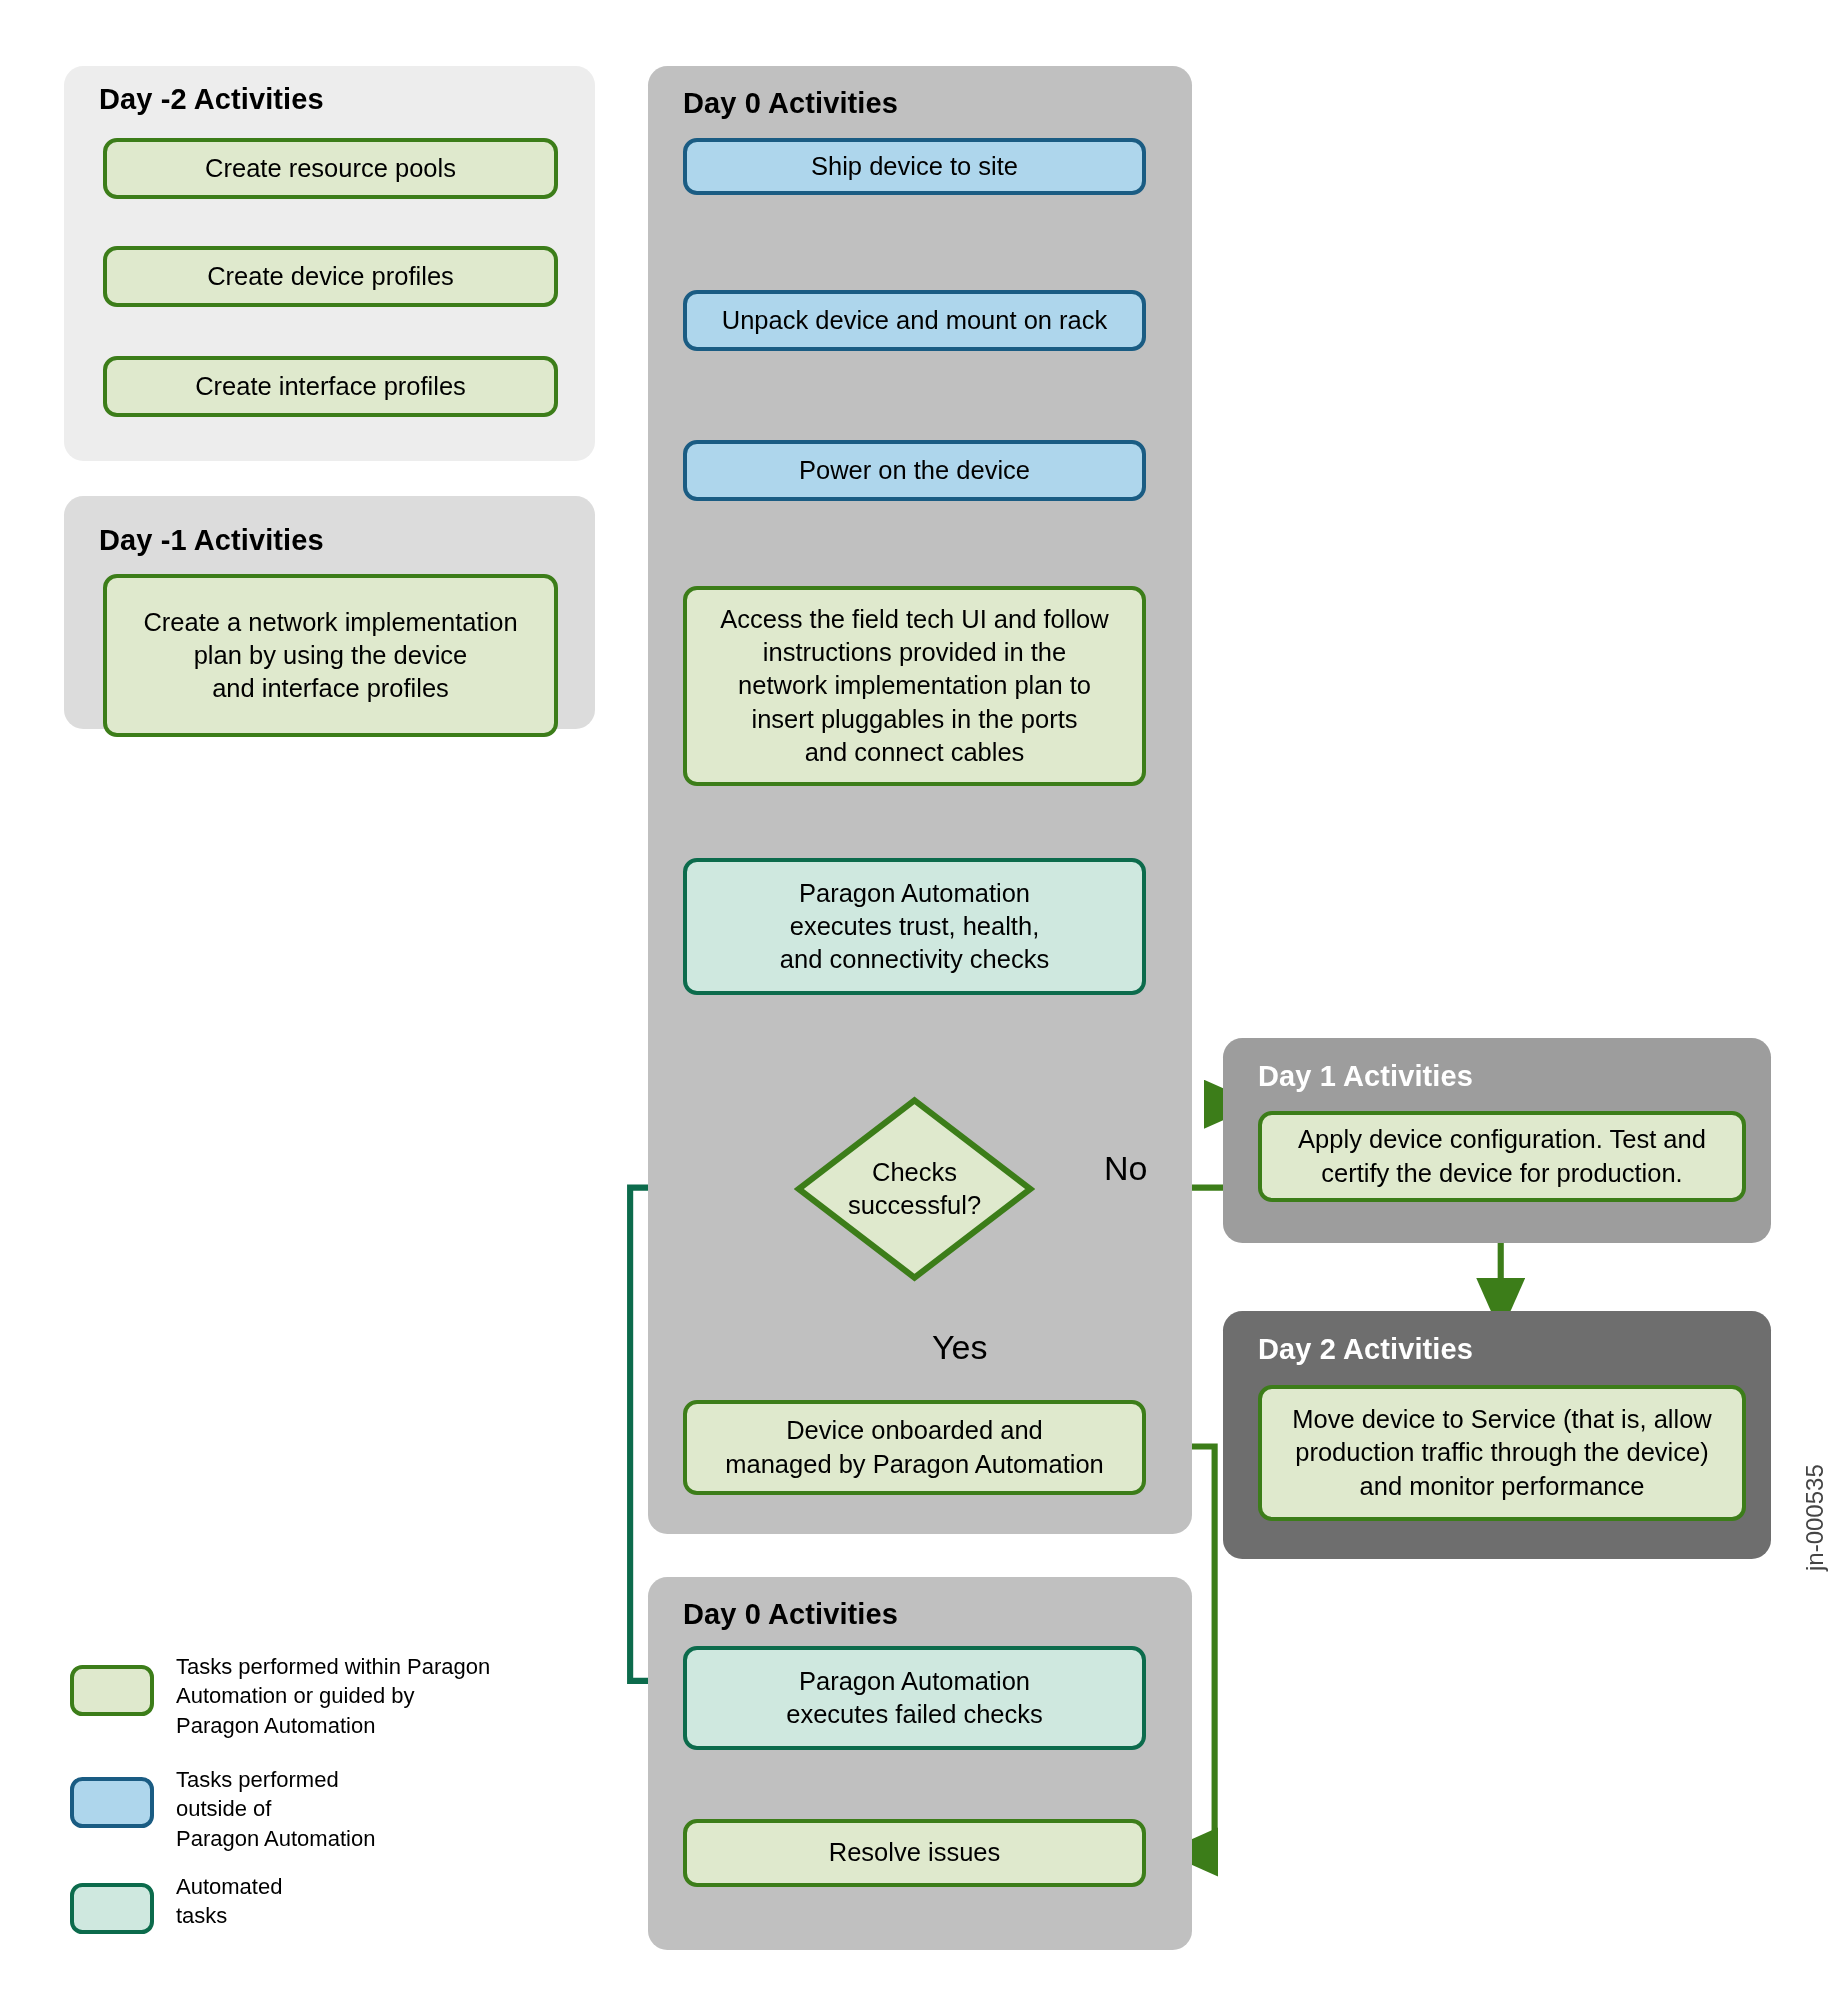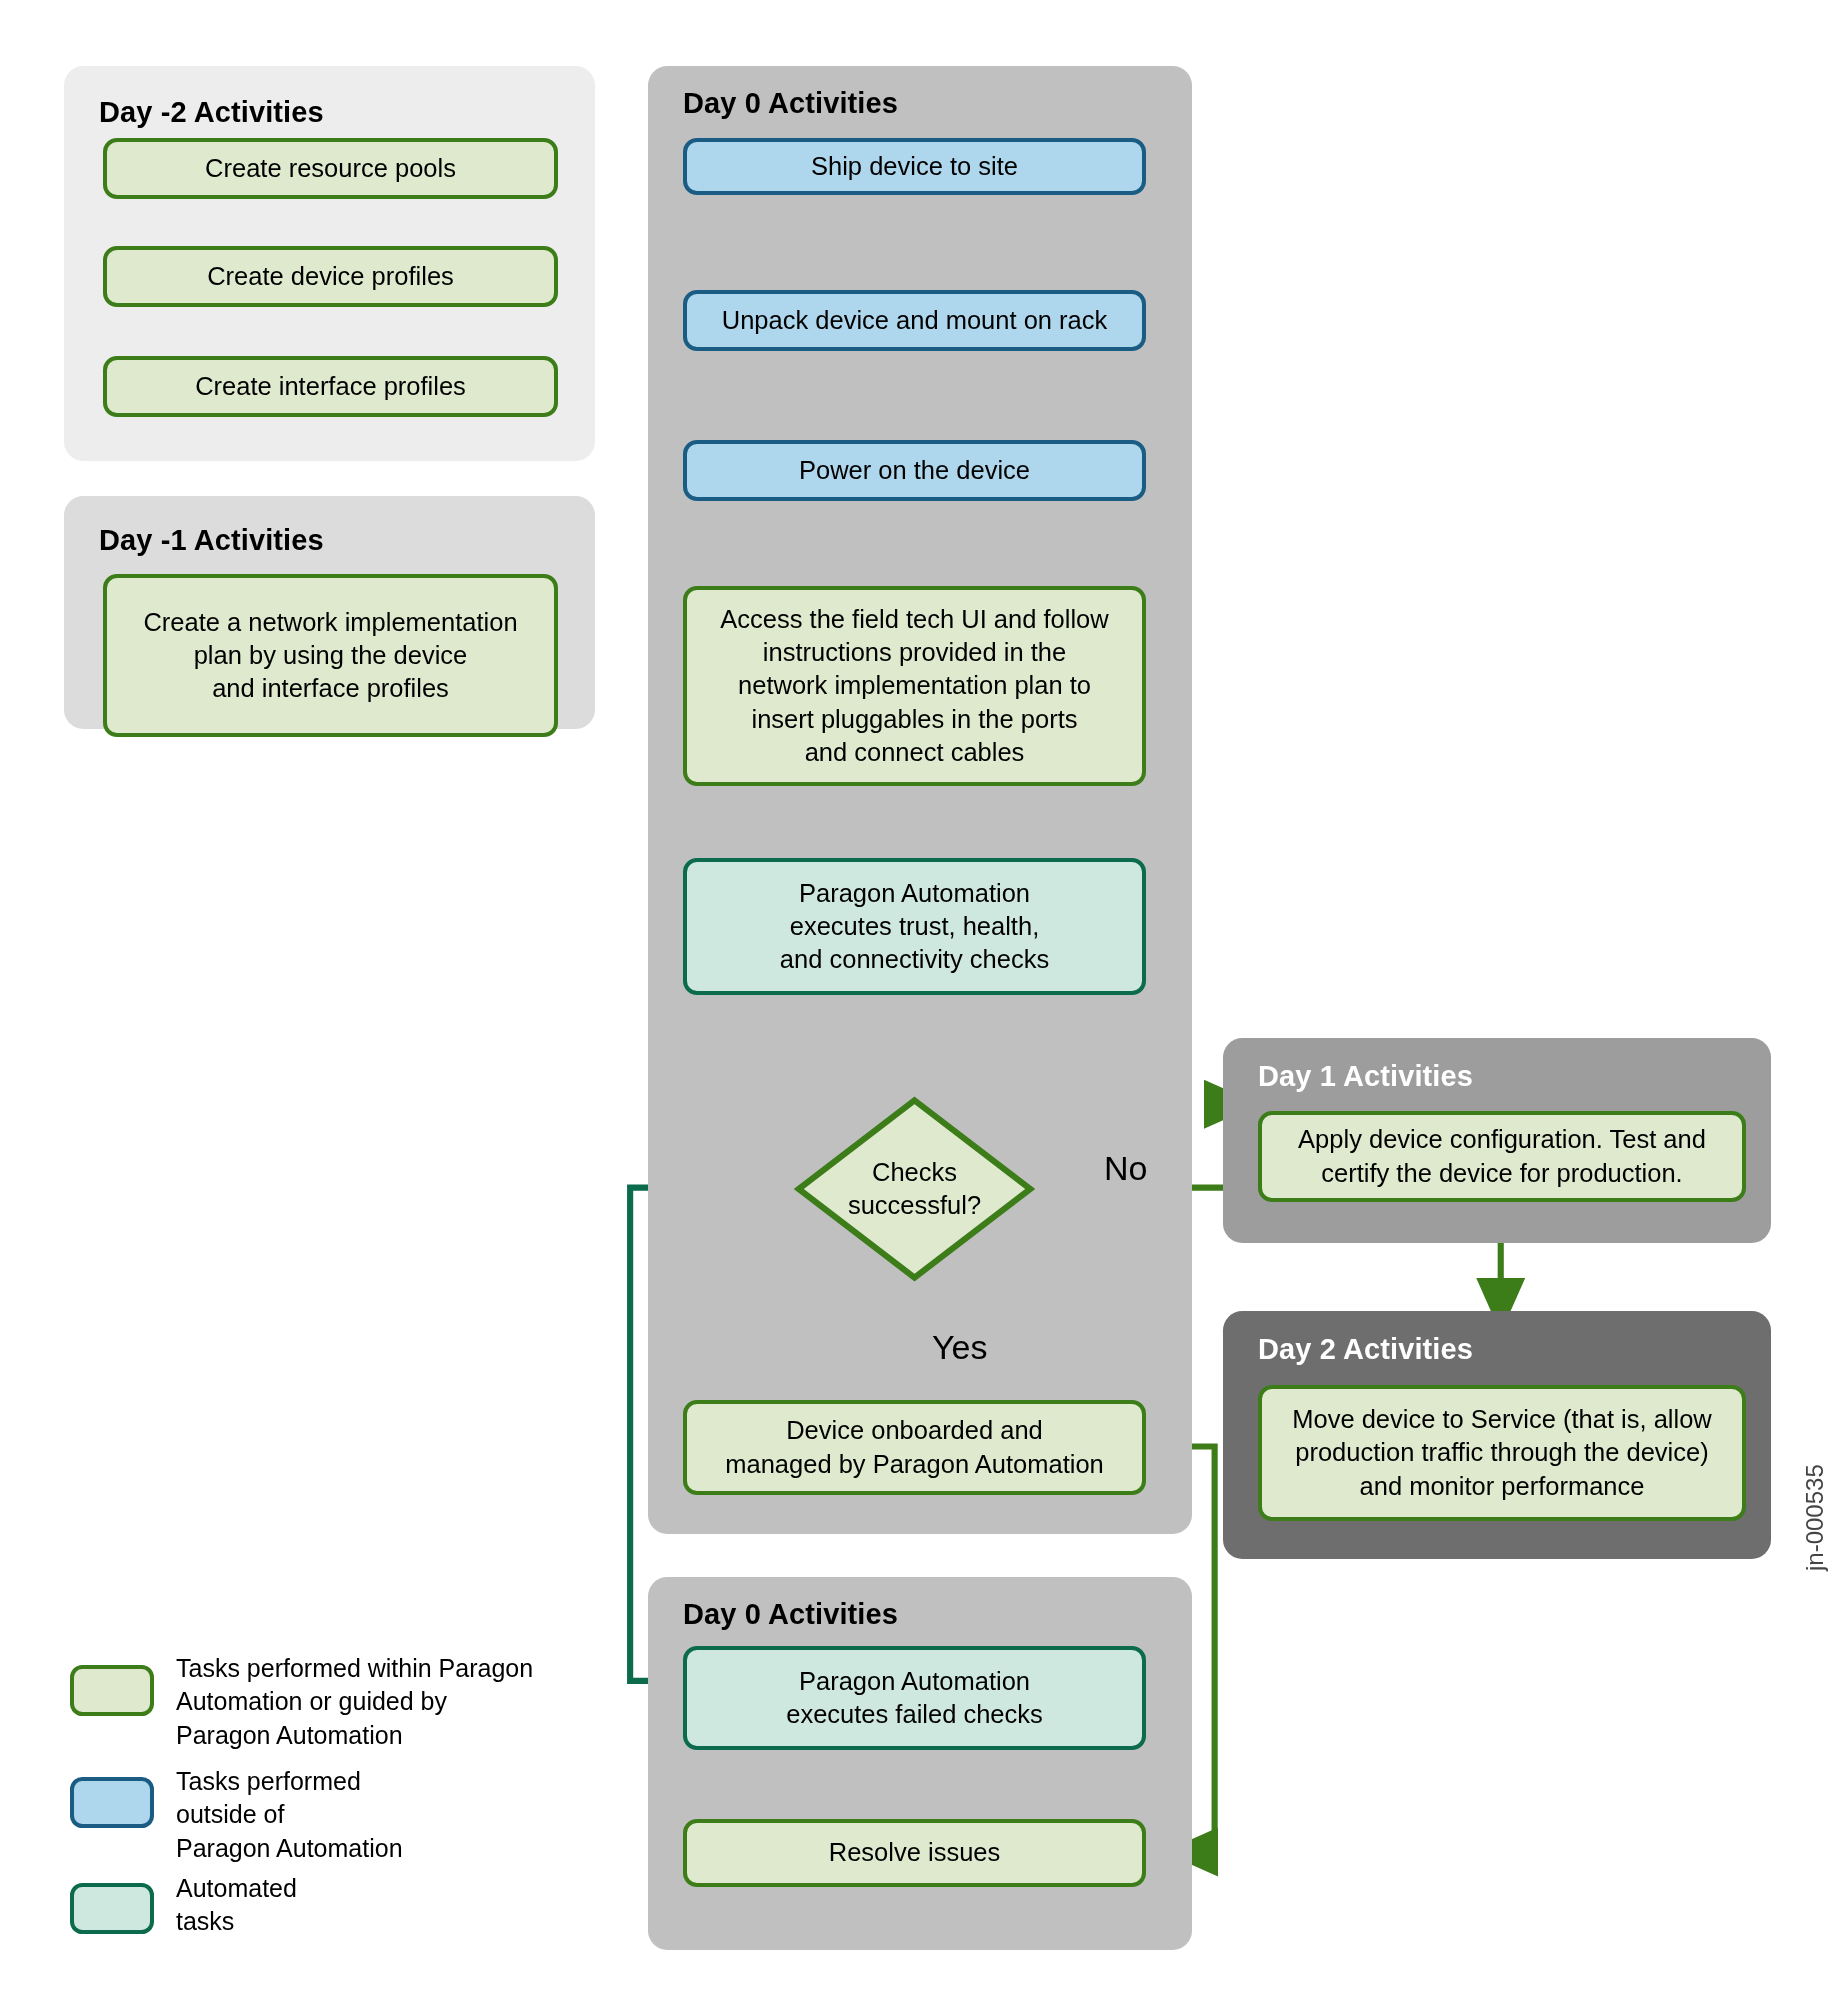--- a/index.html
+++ b/index.html
@@ -86,21 +86,21 @@
     position: absolute;
     width: 84px;
     height: 51px;
     border-radius: 12.3px;
     border-style: solid;
     border-width: 4.4px;
     box-sizing: border-box;
   }
   .legend-text {
     position: absolute;
-    font-size: 25px;
+    font-size: 22px;
     line-height: 1.33;
     color: #000;
     white-space: pre-line;
   }
 
   .watermark {
     position: absolute;
     font-size: 24px;
     color: #444444;
     transform: rotate(-90deg);
@@ -143,21 +143,21 @@
     <path d="M1315,1648 L1384,1648 L1384,2110 L1328,2110" stroke="#3c7d19" stroke-width="7" fill="none" marker-end="url(#ah-green)"></path>
 
     <path d="M1042,2069 L1042,1992" stroke="#3c7d19" stroke-width="7" fill="none" marker-end="url(#ah-green)"></path>
 
     <path d="M772,1915 L718,1915 L718,1353 L975,1353" stroke="#0c6b4c" stroke-width="7" fill="none" marker-end="url(#ah-teal)"></path>
 
     <path d="M1710,1413 L1710,1516" stroke="#3c7d19" stroke-width="7" fill="none" marker-end="url(#ah-green)"></path>
   </svg>
 
   <div class="panel" style="left:64px; top:66px; width:531px; height:395px; background:#ededed;"></div>
-  <div class="panel-title" style="left:99px; top:96px;">Day -2 Activities</div>
+  <div class="panel-title" style="left:99px; top:83px;">Day -2 Activities</div>
 
   <div class="node green" style="left:103px; top:138px; width:455px; height:61px;">
     <span>Create resource pools</span>
   </div>
   <div class="node green" style="left:103px; top:246px; width:455px; height:61px;">
     <span>Create device profiles</span>
   </div>
   <div class="node green" style="left:103px; top:356px; width:455px; height:61px;">
     <span>Create interface profiles</span>
   </div>

